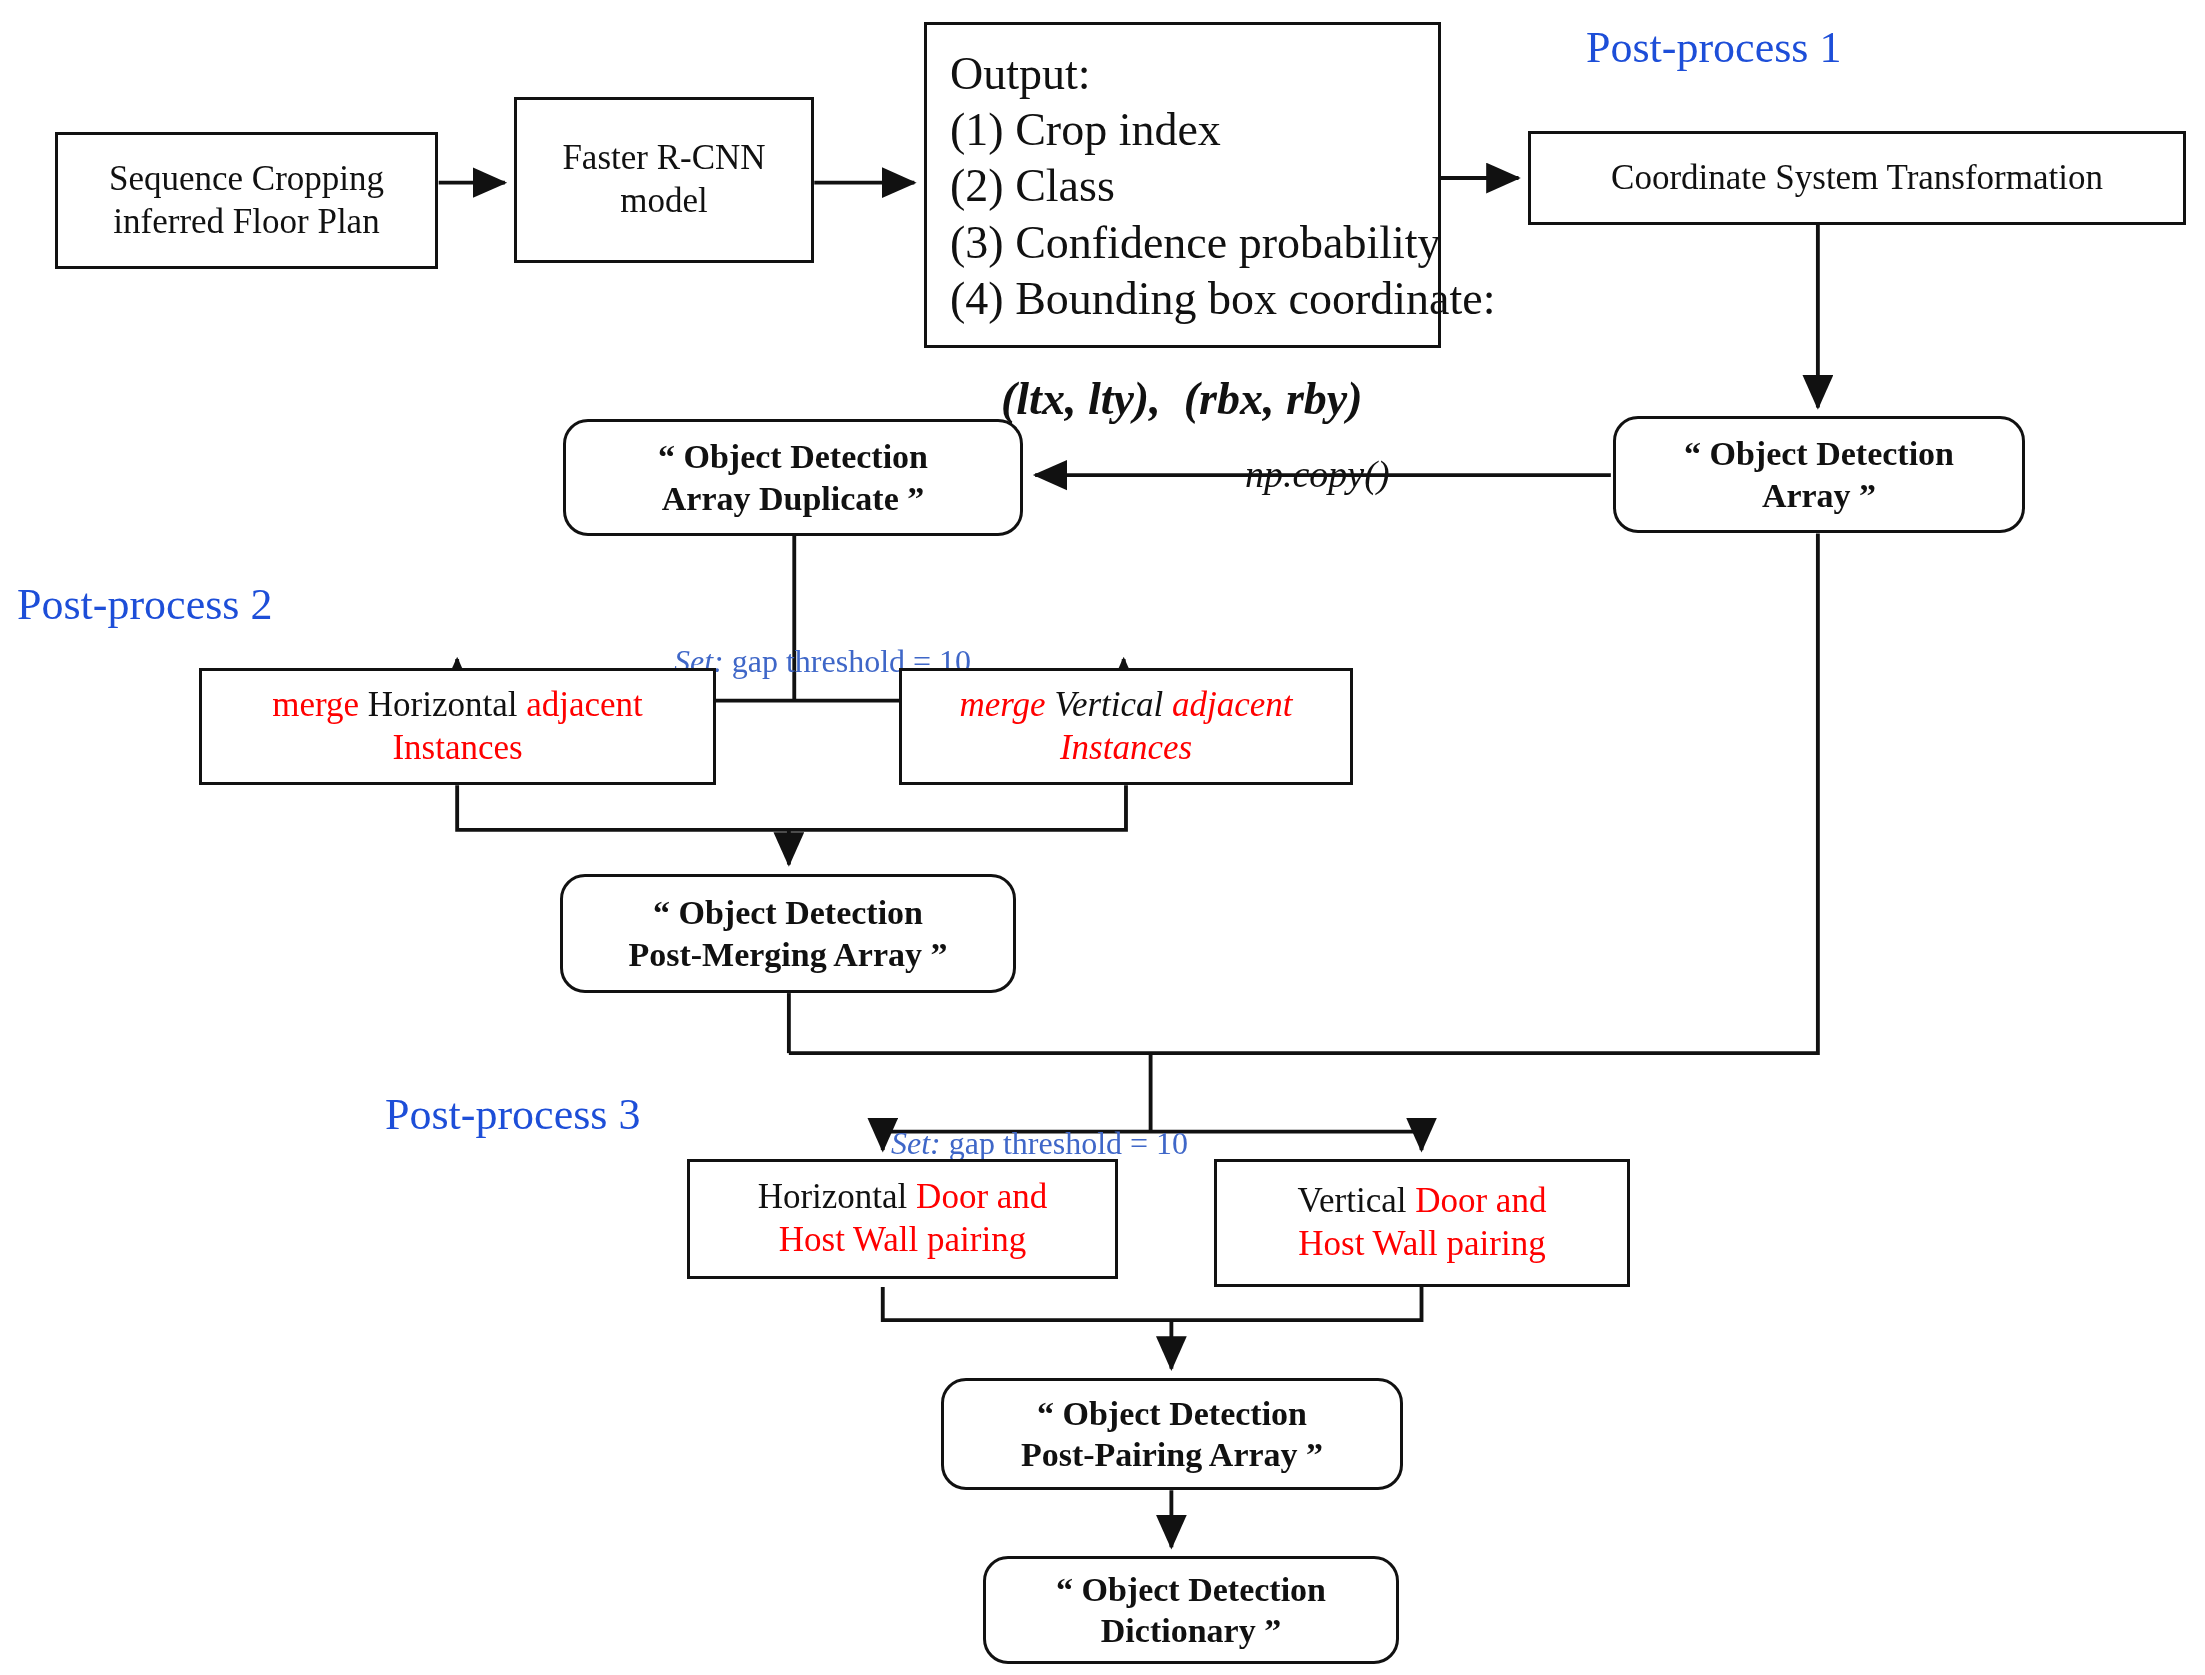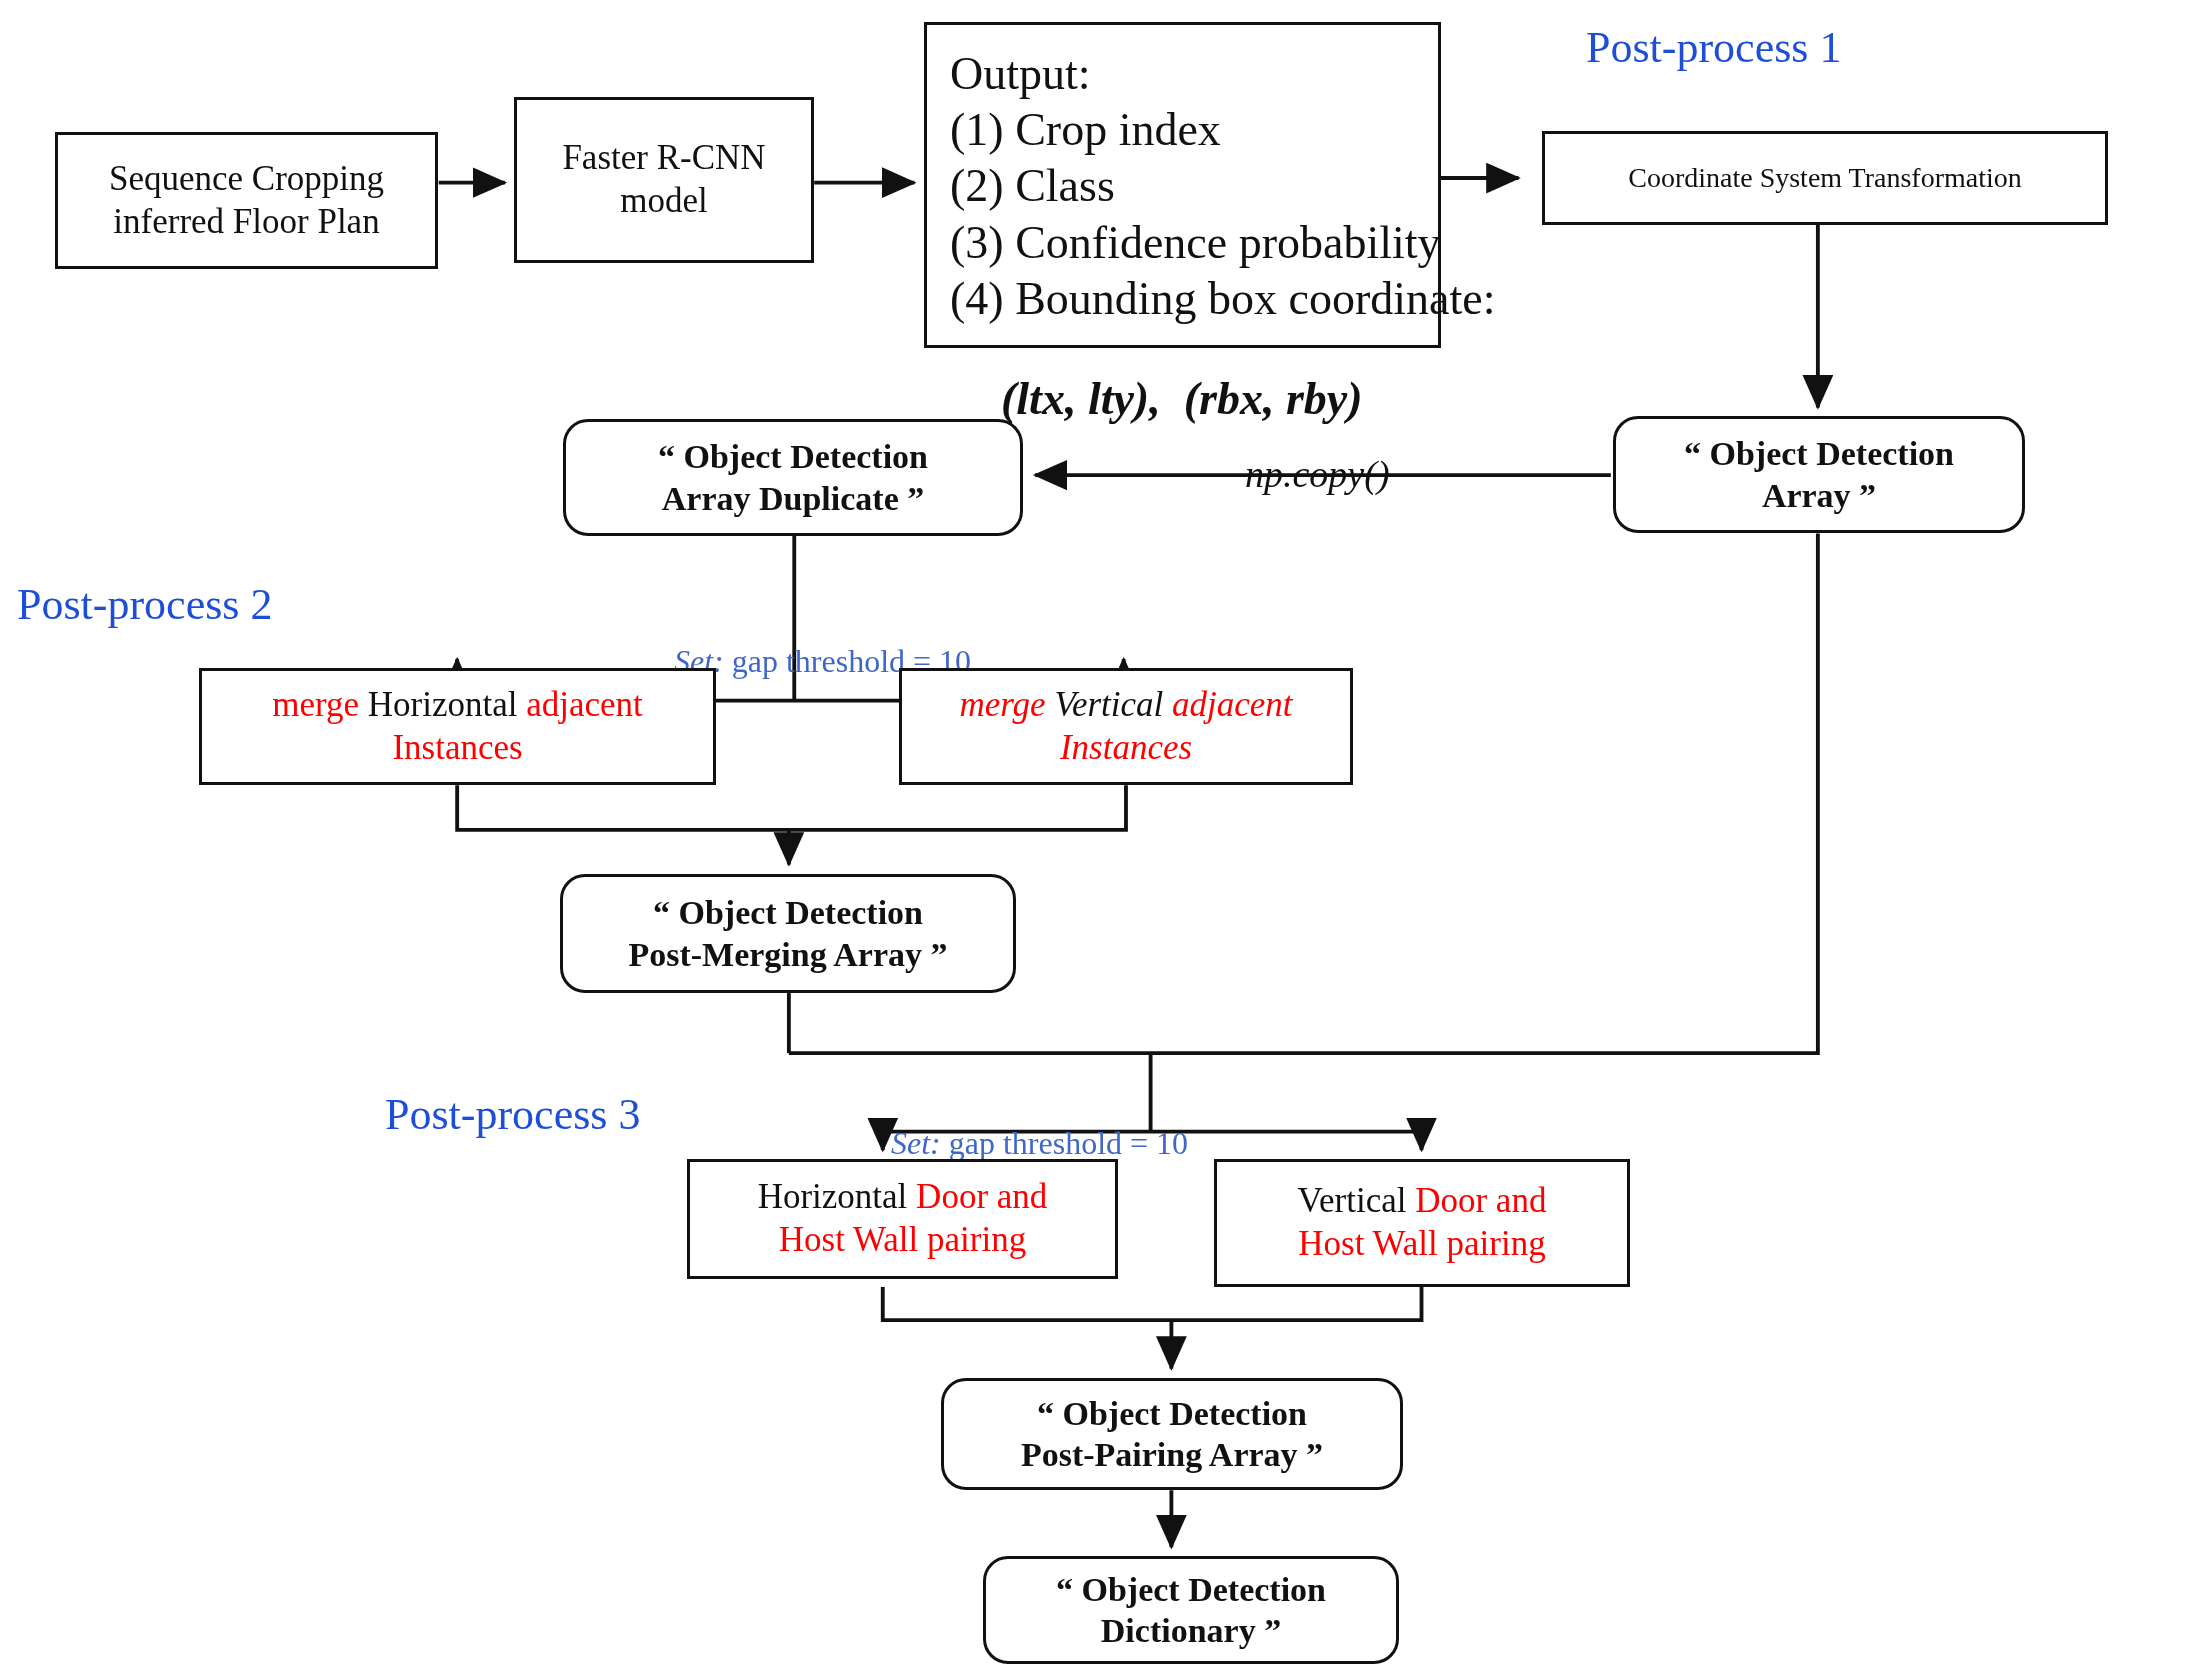--- a/index.html
+++ b/index.html
@@ -38,21 +38,21 @@
   .node .ln { display: block; white-space: nowrap; }
   .serif-reg { font-family: "Liberation Serif", "DejaVu Serif", serif; font-weight: 400; }
   .serif-bold { font-family: "Liberation Serif", "DejaVu Serif", serif; font-weight: 700; border-radius: 25px; }
 
   
   #node-seq-crop   { left: 55px;   top: 114px;  width: 383px;  height: 137px; font-size: 35px; margin-top: 18px; }
   #node-frcnn      { left: 514px;  top: 97px;  width: 300px;  height: 166px; font-size: 35px; }
   #node-output     { left: 924px; top: 21.6px;   width: 517px;  height: 326px; font-size: 46px;
                      align-items: flex-start; justify-content: flex-start;
                      padding: 21.6px 0 0 23px; text-align: left; }
-  #node-coord      { left: 1528px; top: 131px;  width: 566px;  height: 94px; font-size: 28px; margin-left: 14px; }
+  #node-coord      { left: 1528px; top: 131px;  width: 658px;  height: 94px; font-size: 35px; }
   #node-od-array   { left: 1613px; top: 416px;  width: 412px;  height: 117px; font-size: 34px; }
   #node-od-dup     { left: 563px;  top: 419px;  width: 460px;  height: 117px; font-size: 34px; }
   #node-merge-h    { left: 199px;  top: 668px;  width: 517px;  height: 117px; font-size: 35px; }
   #node-merge-v    { left: 899px; top: 668px;  width: 454px;  height: 117px; font-size: 35px; font-style: italic; }
   #node-postmerge  { left: 560px;  top: 874px; width: 456px;  height: 119px; font-size: 34px; }
   #node-pair-h     { left: 667px;  top: 1159px; width: 431px;  height: 120px; font-size: 35px; margin-left: 20px; }
   #node-pair-v     { left: 1214px; top: 1159px; width: 416px;  height: 128px; font-size: 35px; }
   #node-postpair   { left: 941px; top: 1378px; width: 462px;  height: 112px; font-size: 34px; }
   #node-dict       { left: 983px; top: 1556px; width: 416px;  height: 108px; font-size: 34px; }
 

